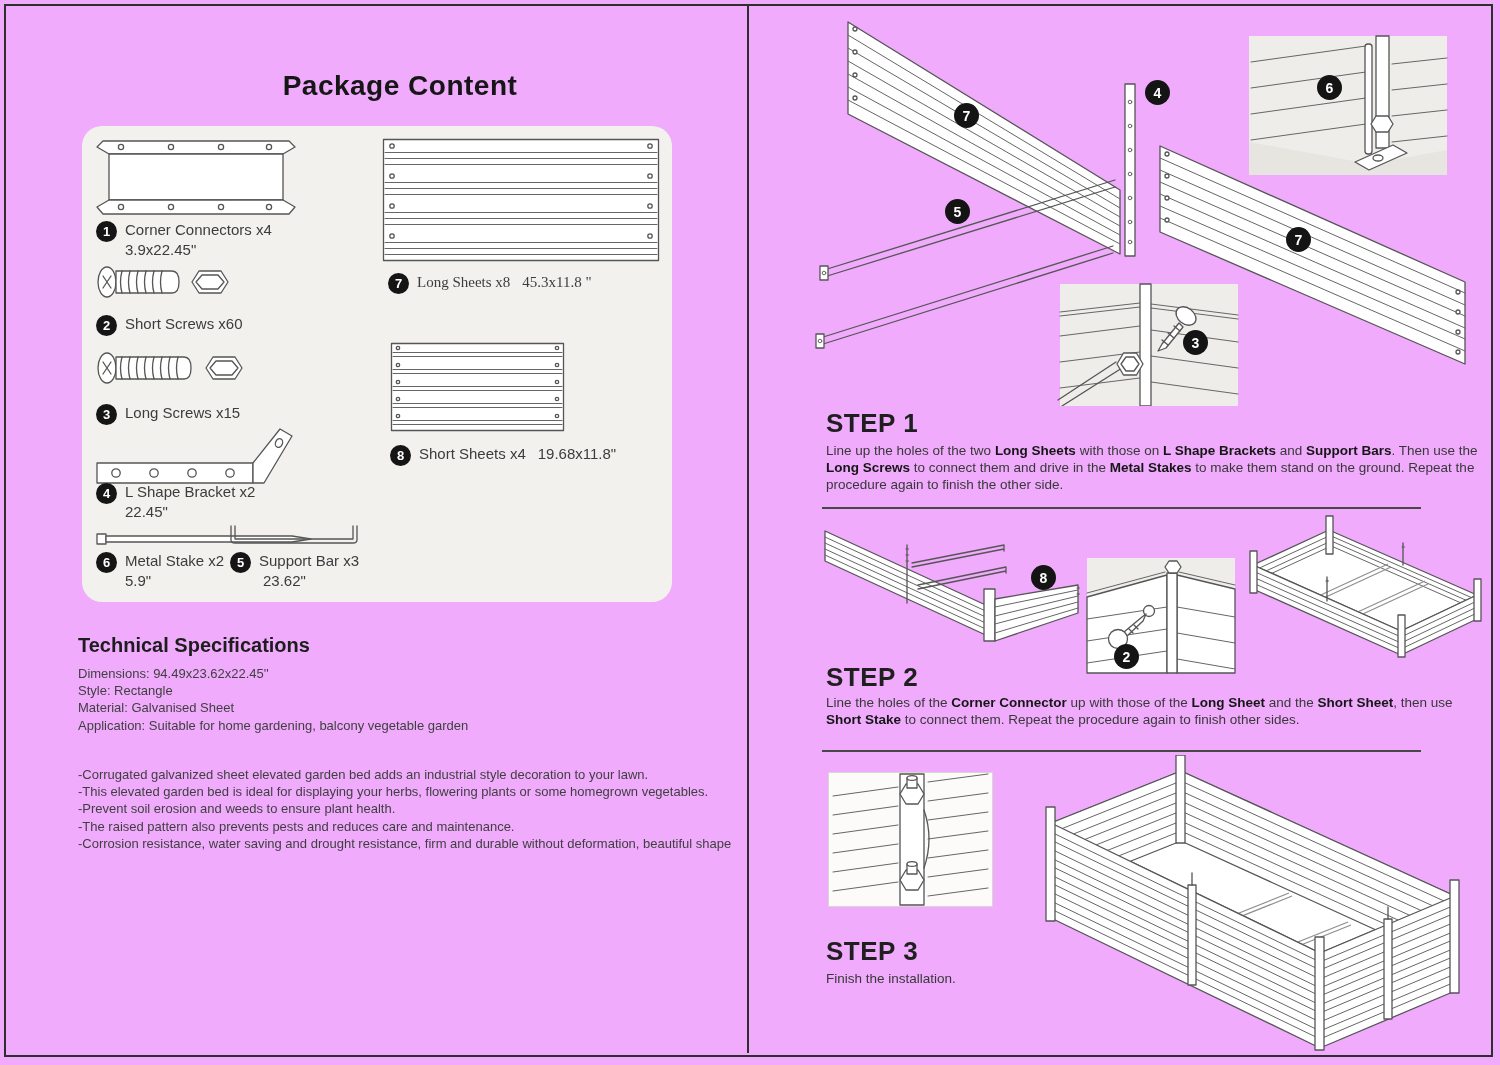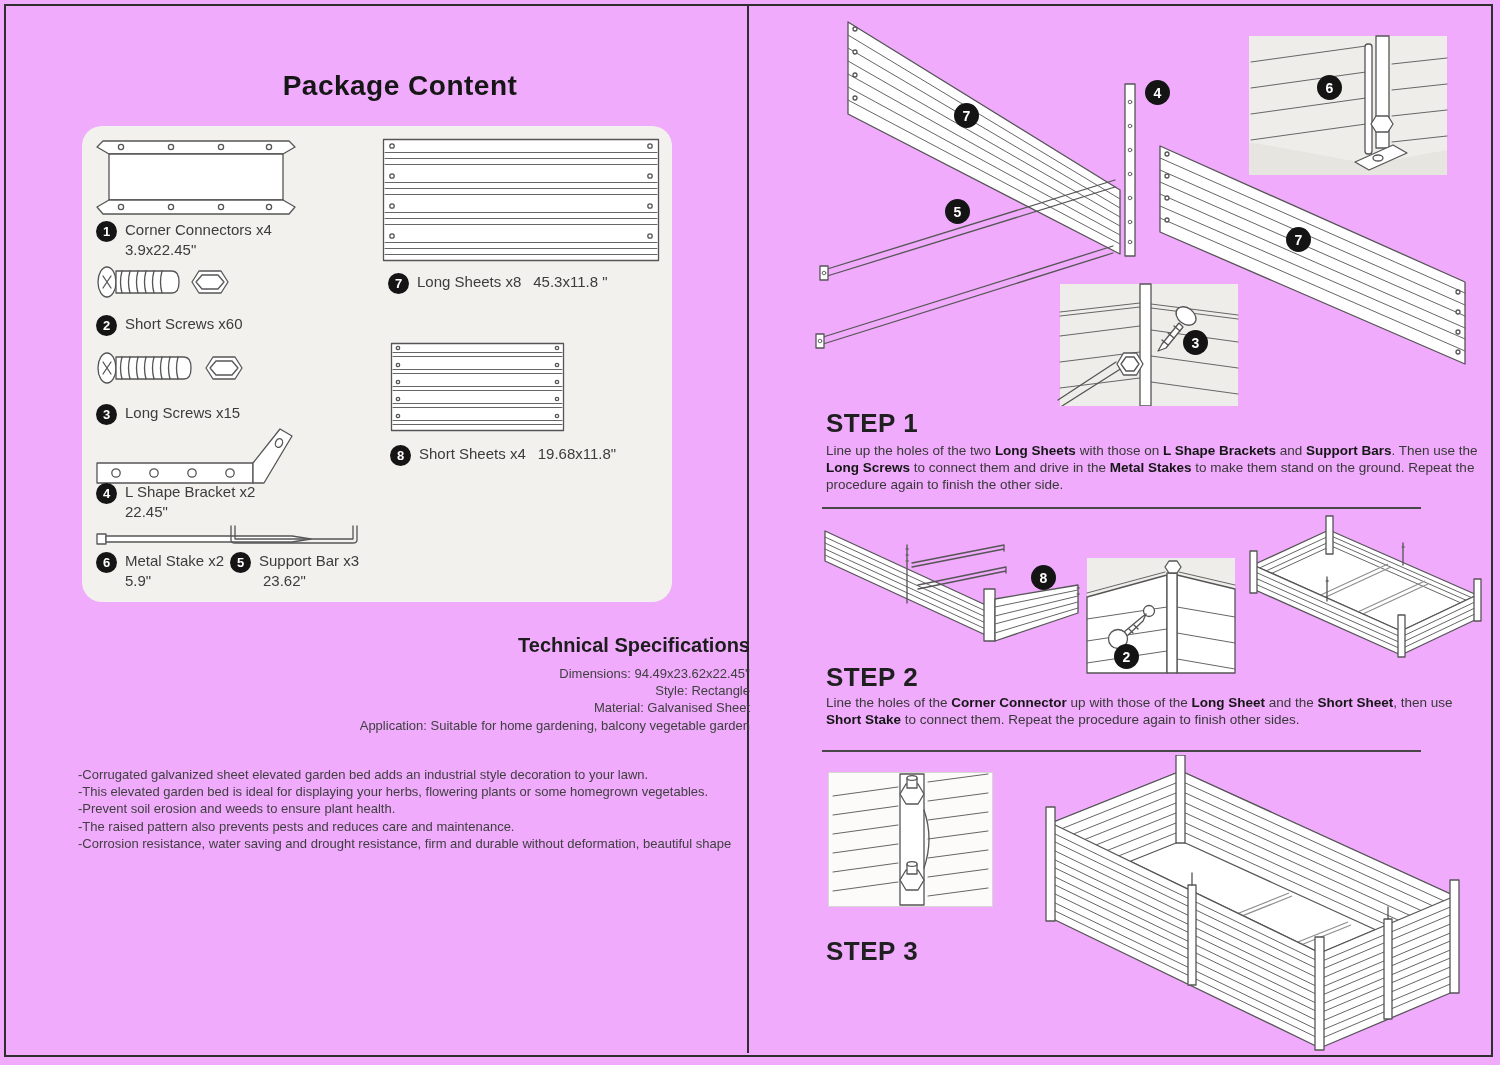--- a/index.html
+++ b/index.html
@@ -161,21 +161,21 @@
         <circle class="wf" cx="10" cy="38" r="2.2"></circle>
           <circle class="wf" cx="268" cy="38" r="2.2"></circle>
         <circle class="wf" cx="10" cy="68" r="2.2"></circle>
           <circle class="wf" cx="268" cy="68" r="2.2"></circle>
         <circle class="wf" cx="10" cy="98" r="2.2"></circle>
           <circle class="wf" cx="268" cy="98" r="2.2"></circle>
       </svg>
     </div>
     <div class="item" style="left:306px;top:146px;">
       <div class="inum">7</div>
-      <div class="irow" style="">
+      <div class="irow" style="font-family:Liberation Serif, serif;">
         <div class="ilabel">Long Sheets x8</div>
         <div class="isize">45.3x11.8 "</div>
       </div>
     </div>
 
     <div class="part" style="left:308px;top:216px;">
       <svg width="175" height="90" viewBox="0 0 175 90">
         <rect class="wf" x="1.5" y="1.5" width="172" height="87"></rect>
         <path class="lt" d="M3,10.5 H172 M3,14.5 H172 M3,27.5 H172 M3,31.5 H172 M3,44.5 H172 M3,48.5 H172 M3,61.5 H172 M3,65.5 H172 M3,78.5 H172 M3,82.5 H172"></path>
         <circle class="wf" cx="8" cy="6" r="1.7"></circle>
@@ -192,21 +192,21 @@
     </div>
     <div class="item" style="left:308px;top:318px;">
       <div class="inum">8</div>
       <div class="irow">
         <div class="ilabel">Short Sheets x4</div>
         <div class="isize">19.68x11.8"</div>
       </div>
     </div>
   </div>
 
-  <div class="sect" style="top:634px;text-align:right;">
+  <div class="sect" style="top:634px;">
     <h2>Technical Specifications</h2>
     <div class="sline">Dimensions: 94.49x23.62x22.45''</div>
     <div class="sline">Style: Rectangle</div>
     <div class="sline">Material: Galvanised Sheet</div>
     <div class="sline">Application: Suitable for home gardening, balcony vegetable garden</div>
   </div>
 
   <div class="sect" style="top:766px;">
     <div class="sline">-Corrugated galvanized sheet elevated garden bed adds an industrial style decoration to your lawn.</div>
     <div class="sline">-This elevated garden bed is ideal for displaying your herbs, flowering plants or some homegrown vegetables.</div>
@@ -389,20 +389,21 @@
         <path class="ln" d="M162,112 L162,124 M358,146 L358,158"></path>
         <rect class="wf" x="16" y="46" width="9" height="114"></rect>
         <rect class="wf" x="146" y="-6" width="9" height="88"></rect>
         <rect class="wf" x="420" y="119" width="9" height="113"></rect>
         <rect class="wf" x="285" y="176" width="9" height="113"></rect>
       </g>
     </svg>
   </div>
 
   <div class="step-h" style="left:826px;top:936px;">STEP 3</div>
+  <div class="step-p" style="left:826px;top:970px;">Finish the installation.</div>
 
   <div class="callout" style="left:954px;top:103px;">7</div>
   <div class="callout" style="left:1145px;top:80px;">4</div>
   <div class="callout" style="left:945px;top:199px;">5</div>
   <div class="callout" style="left:1183px;top:330px;">3</div>
   <div class="callout" style="left:1286px;top:227px;">7</div>
   <div class="callout" style="left:1317px;top:75px;">6</div>
   <div class="callout" style="left:1031px;top:565px;">8</div>
   <div class="callout" style="left:1114px;top:644px;">2</div>
 </div>

